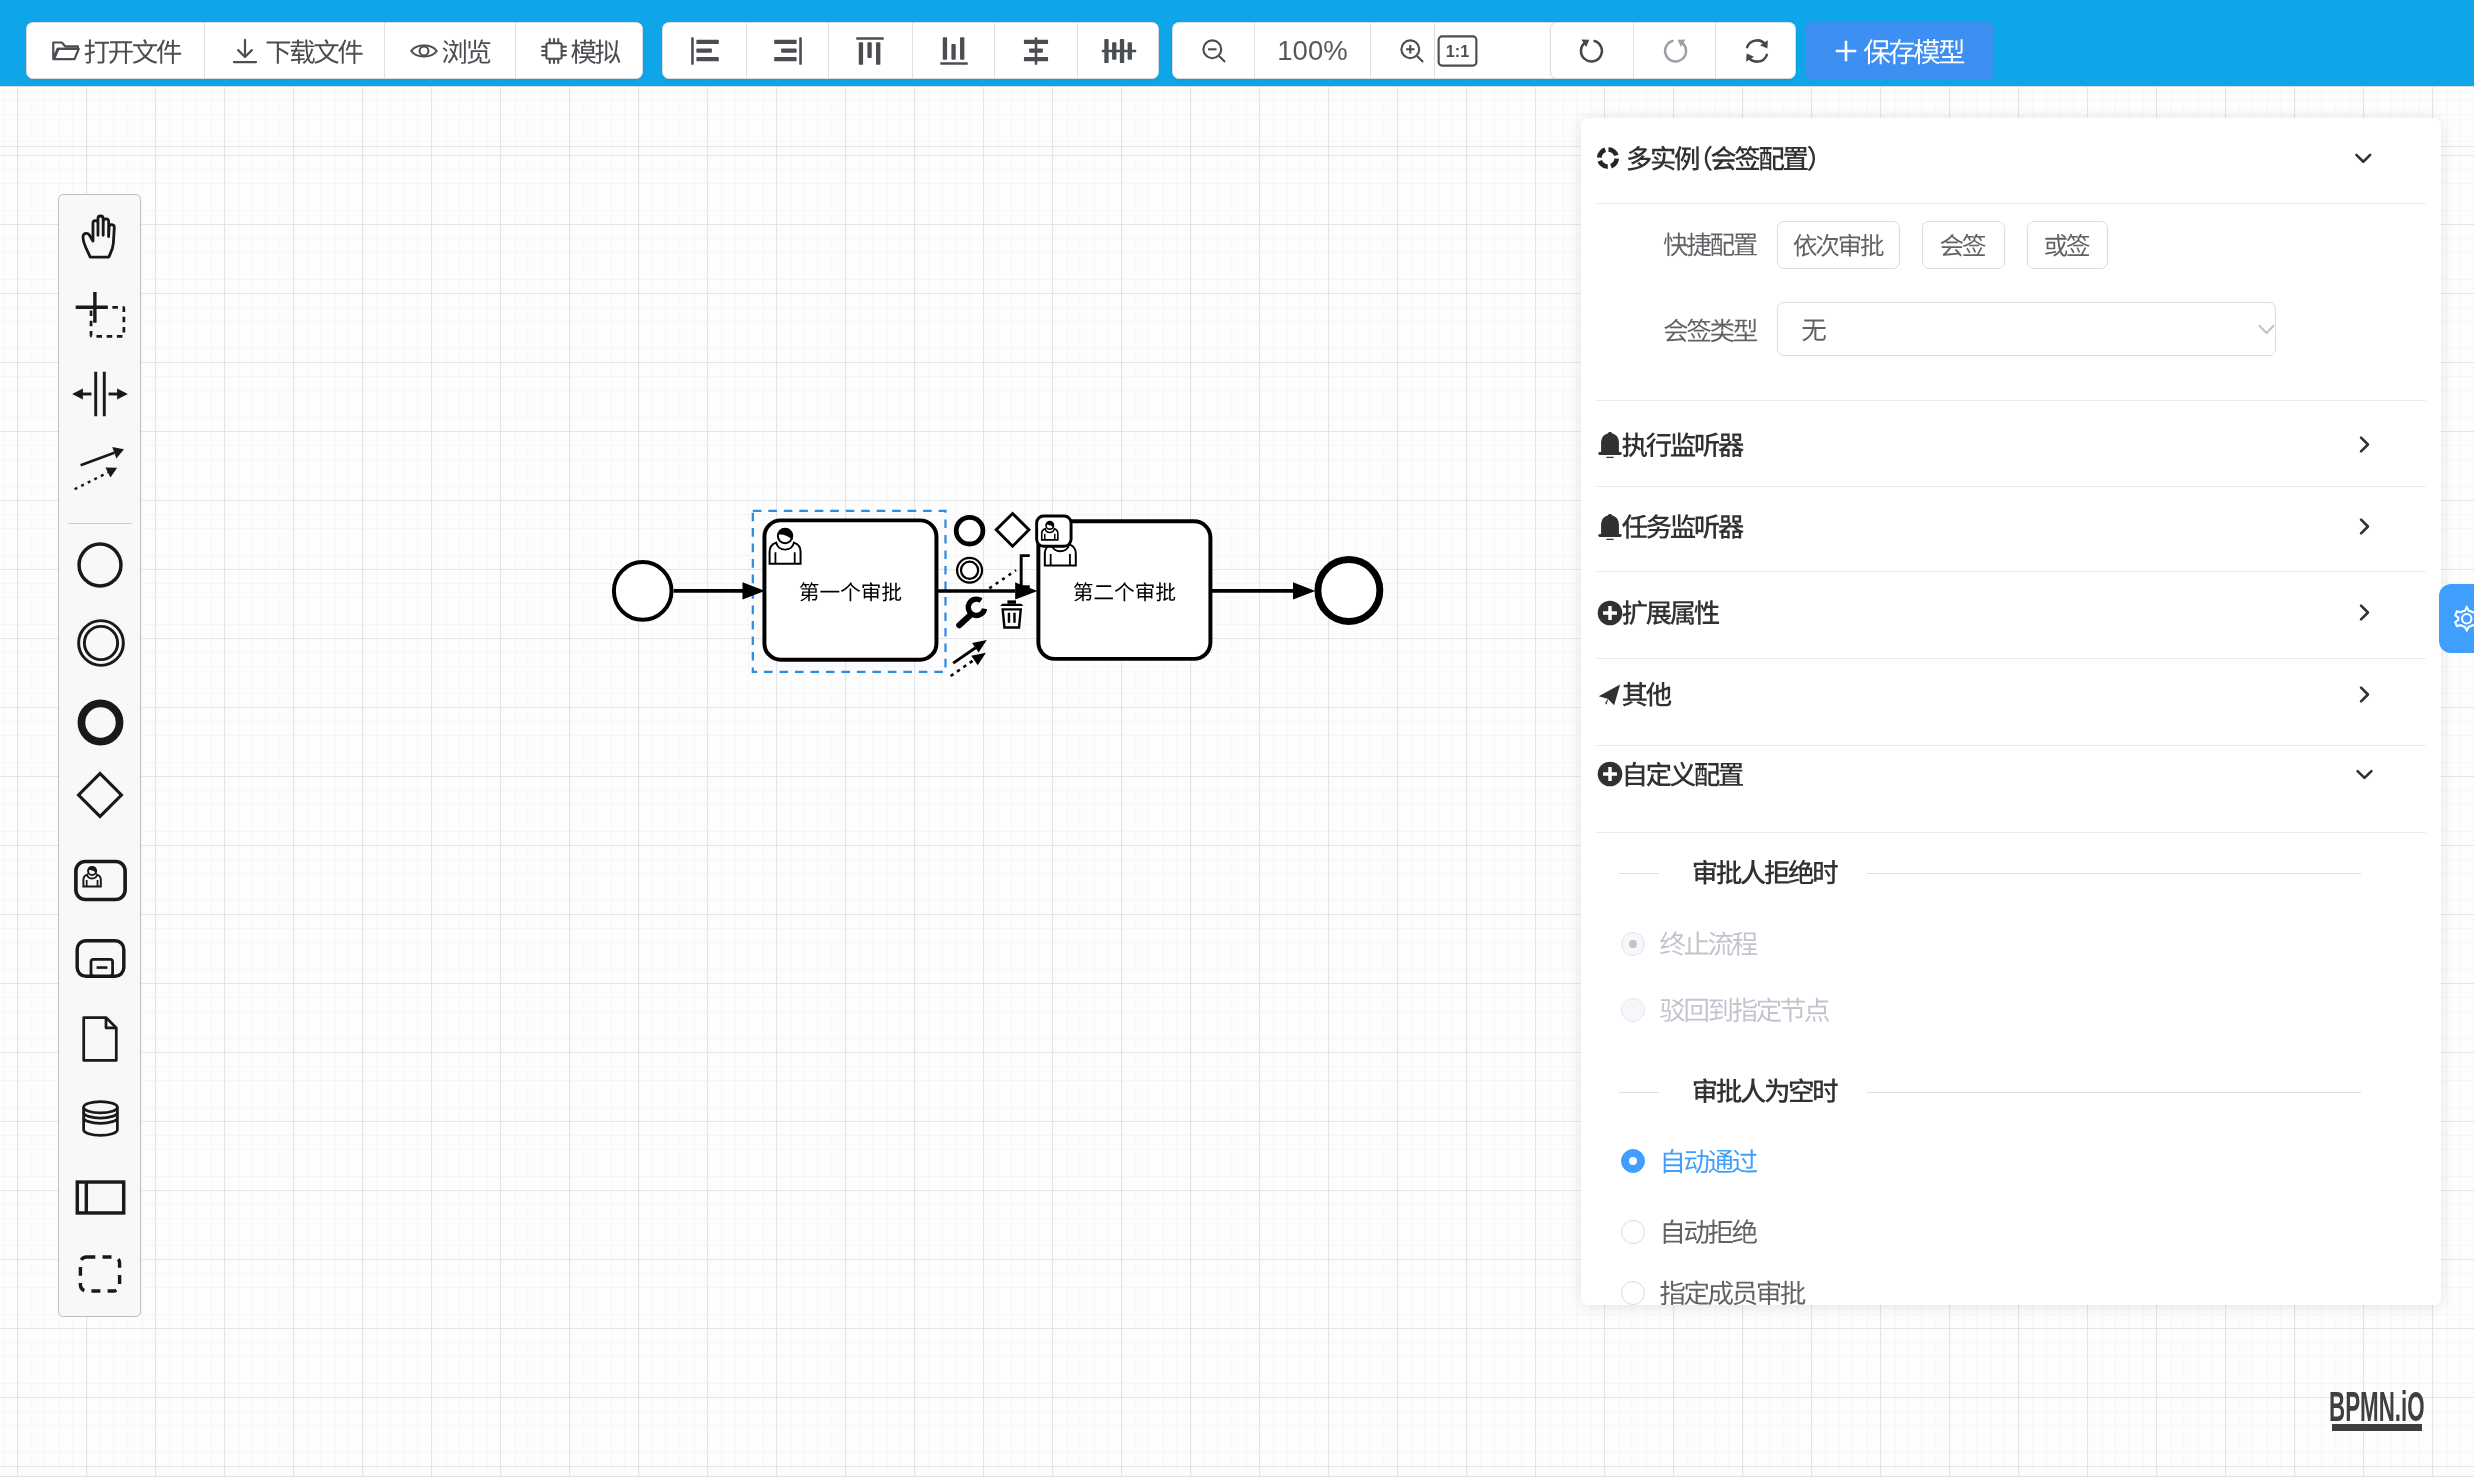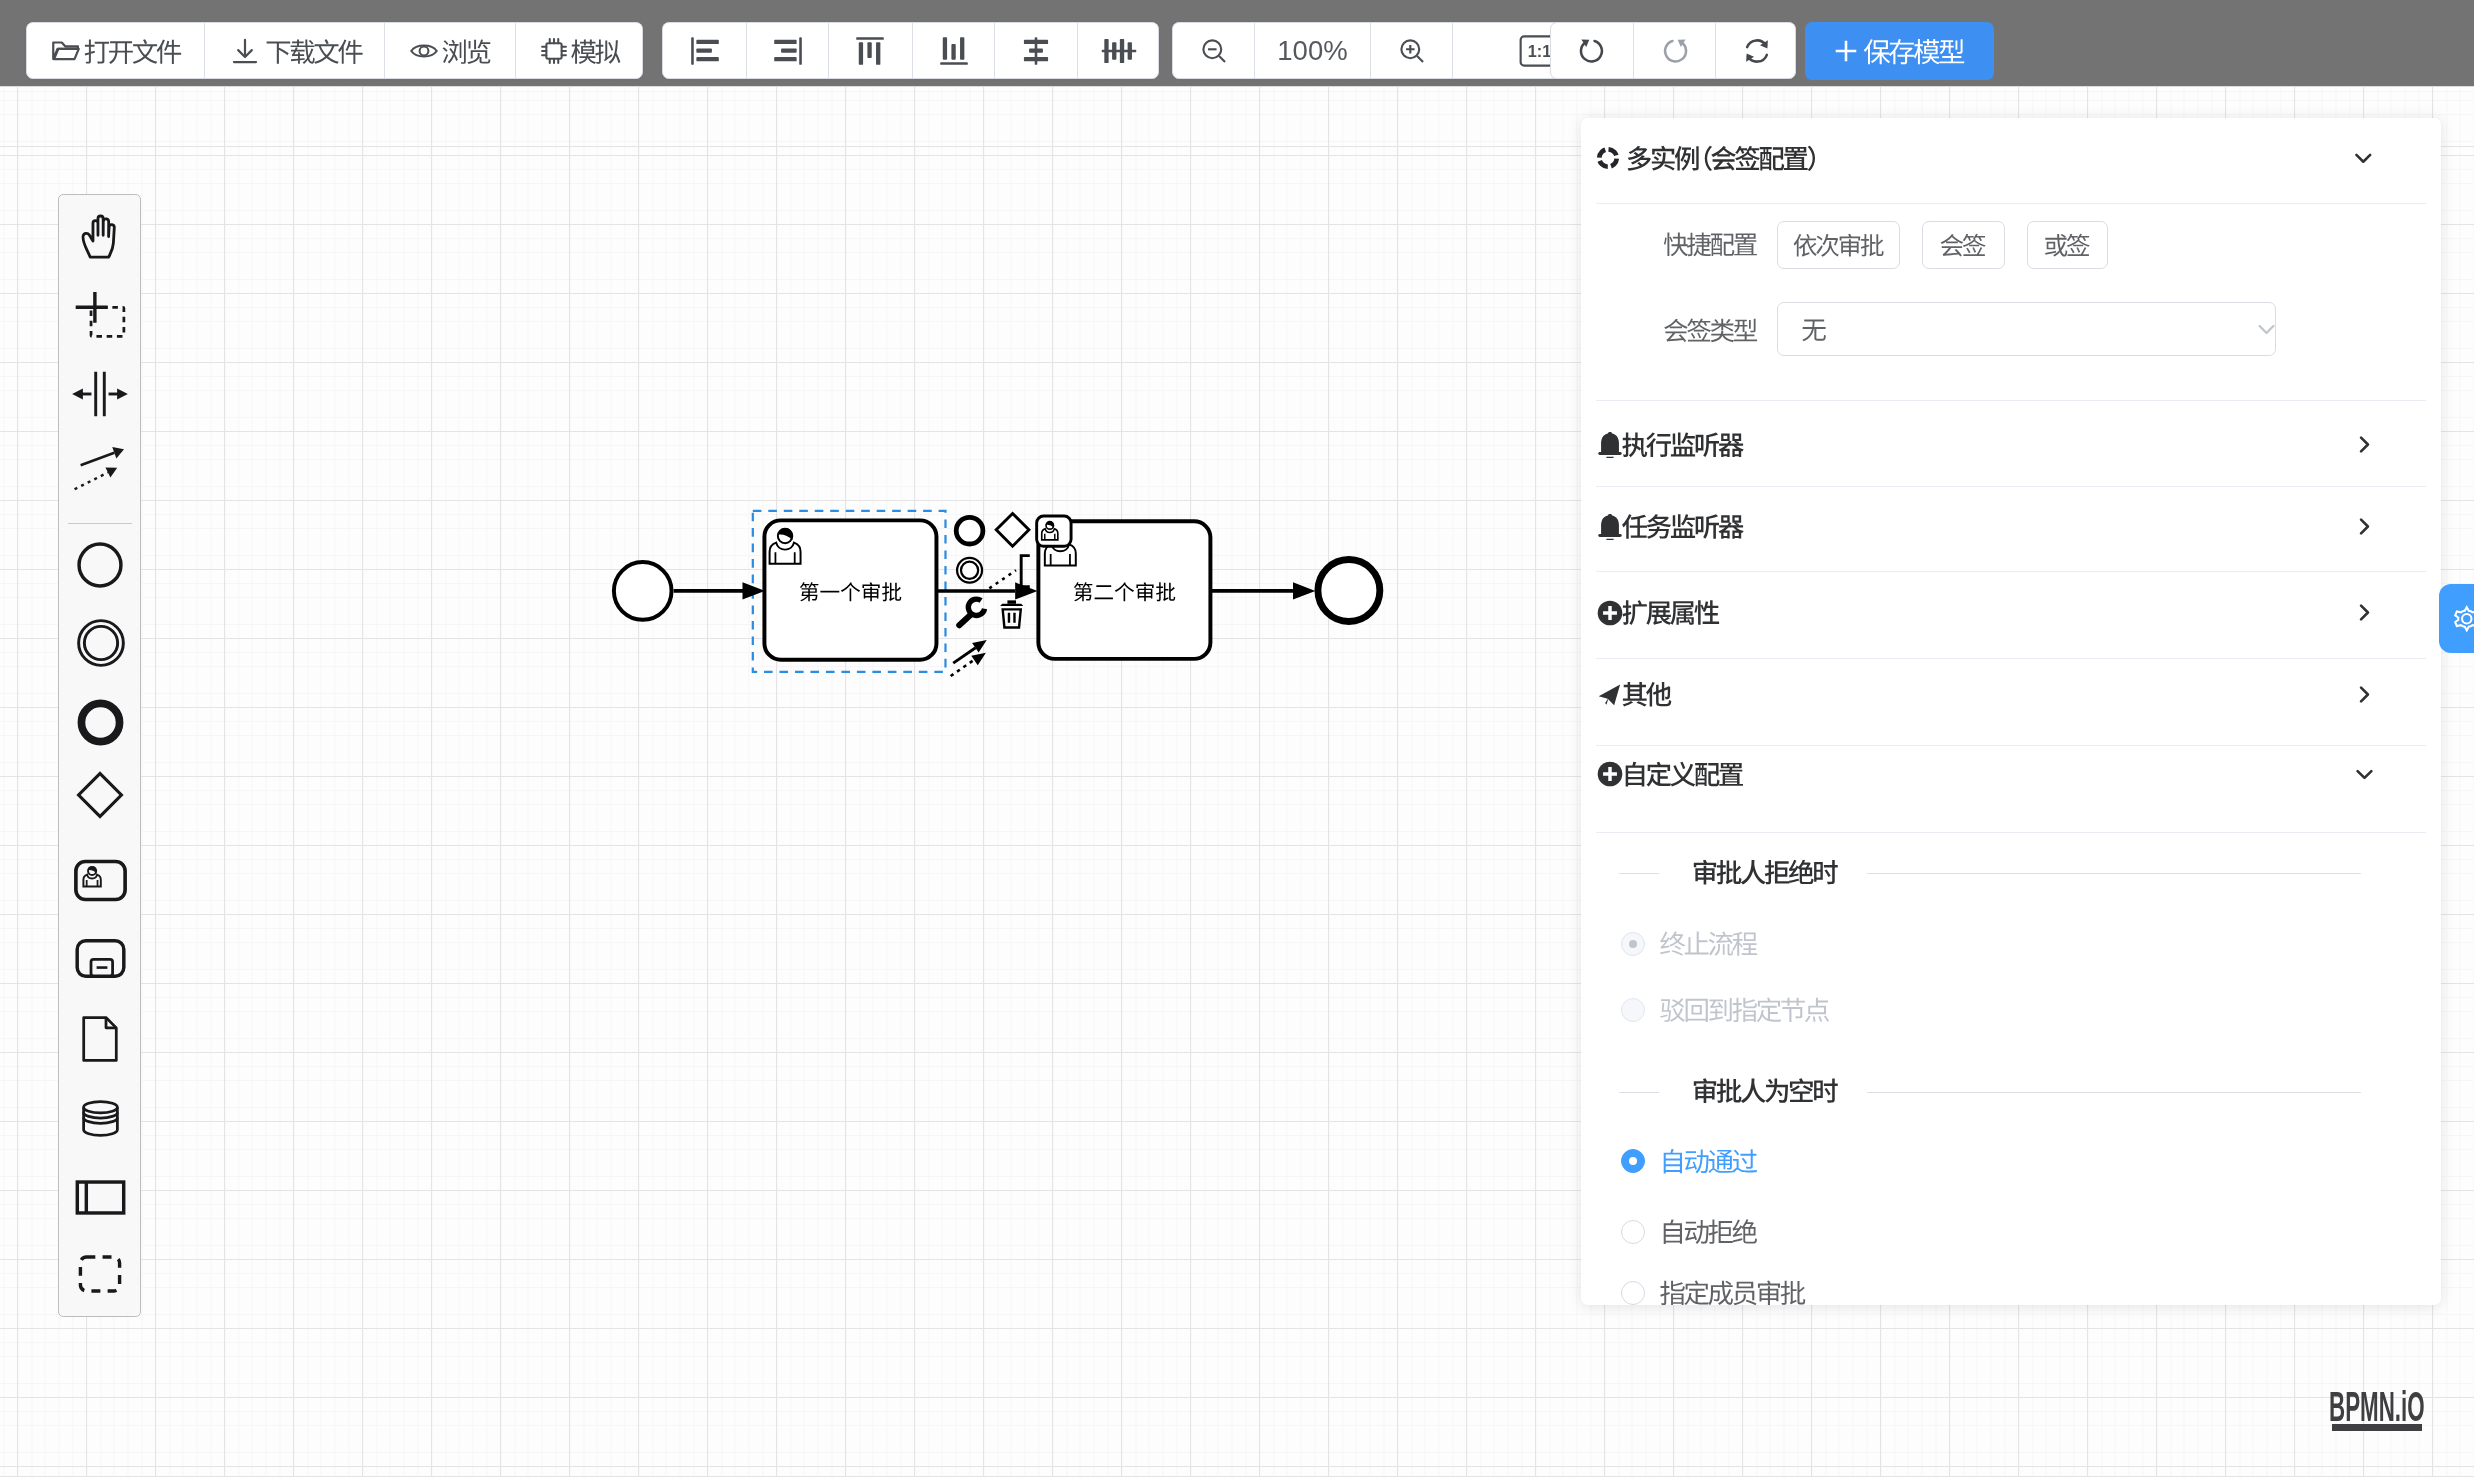--- a/index.html
+++ b/index.html
@@ -68,21 +68,21 @@
     </g>
     <g fill="none" stroke="#000000" stroke-width="3.4">
       <path d="M1108,771 L1134,753"></path>
     </g>
 <polygon points="1147,744 1130,747.5 1137.5,758.5" fill="#000000"></polygon>
 <g fill="none" stroke="#000000" stroke-width="3" stroke-dasharray="4 5">
       <path d="M1105,786 L1131,768"></path>
     </g>
 <polygon points="1146,759 1129,762.5 1136.5,773.5" fill="#000000"></polygon>
 </svg>
-<div style="position:absolute;left:0;top:0;width:2475px;height:87px;background:#737373;border-bottom:0.9px solid #dcdcdc;z-index:20">
+<div style="position:absolute;left:0;top:0;width:2475px;height:87px;background:#0ea5e9;border-bottom:0.9px solid #dcdcdc;z-index:20">
     <div style="position:absolute;left:26px;top:22.4px;width:617px;height:57px;background:#fff;border:0.9px solid #d9dce3;border-radius:6.9px;box-shadow:0 0.9px 2.6px rgba(0,0,0,0.04)">
       <div style="position:absolute;left:0px;top:0;width:177px;height:100%;display:flex;align-items:center;justify-content:center">
         <div style="margin-right:99px">
           <svg width="34" height="34" viewBox="-20.0 -20.0 40 40" style="">
             <g fill="none" stroke="#4a4d52" stroke-width="2.6" stroke-linejoin="round">
               <path d="M-14,-10 h9 l4,4.5 h15 v3 h-24 l-5,12 v-19.5 z"></path>
               <path d="M-14,9.5 l5,-12 h24 l-5,12 z"></path>
             </g>
           </svg>
         </div>
@@ -197,21 +197,21 @@
       </div>
       <div style="position:absolute;left:197px;top:0;width:82px;height:100%;border-left:0.9px solid #dcdfe6;display:flex;align-items:center;justify-content:center">
         <svg width="34" height="34" viewBox="-20.0 -20.0 40 40" style="">
           <g fill="none" stroke="#4a4d52" stroke-width="2.5">
             <circle cx="-2" cy="-2" r="10.5"></circle>
             <path d="M6,6 L13,13"></path>
             <path d="M-7,-2 H3 M-2,-7 V3"></path>
           </g>
         </svg>
       </div>
-      <div style="position:absolute;left:279px;top:0;width:110px;height:100%;border-left:0.9px solid #dcdfe6;display:flex;align-items:center;justify-content:flex-end">
+      <div style="position:absolute;left:261px;top:0;width:110px;height:100%;border-left:0.9px solid #dcdfe6;display:flex;align-items:center;justify-content:flex-start">
         <svg width="45" height="36" viewBox="-26.0 -21.0 52 42" style="">
           <g fill="none" stroke="#4a4d52" stroke-width="2.5">
             <rect x="-22" y="-17" width="44" height="34" rx="4"></rect>
           </g>
           <text x="0" y="6.5" text-anchor="middle" font-family="Liberation Sans" font-size="19" font-weight="bold" fill="#4a4d52">1:1</text>
         </svg>
       </div>
     </div>
     <div style="position:absolute;left:1550px;top:22.4px;width:246px;height:57px;background:#fff;border:0.9px solid #d9dce3;border-radius:6.9px;box-shadow:0 0.9px 2.6px rgba(0,0,0,0.04)">
       <div style="position:absolute;left:0px;top:0;width:82px;height:100%;display:flex;align-items:center;justify-content:center">

